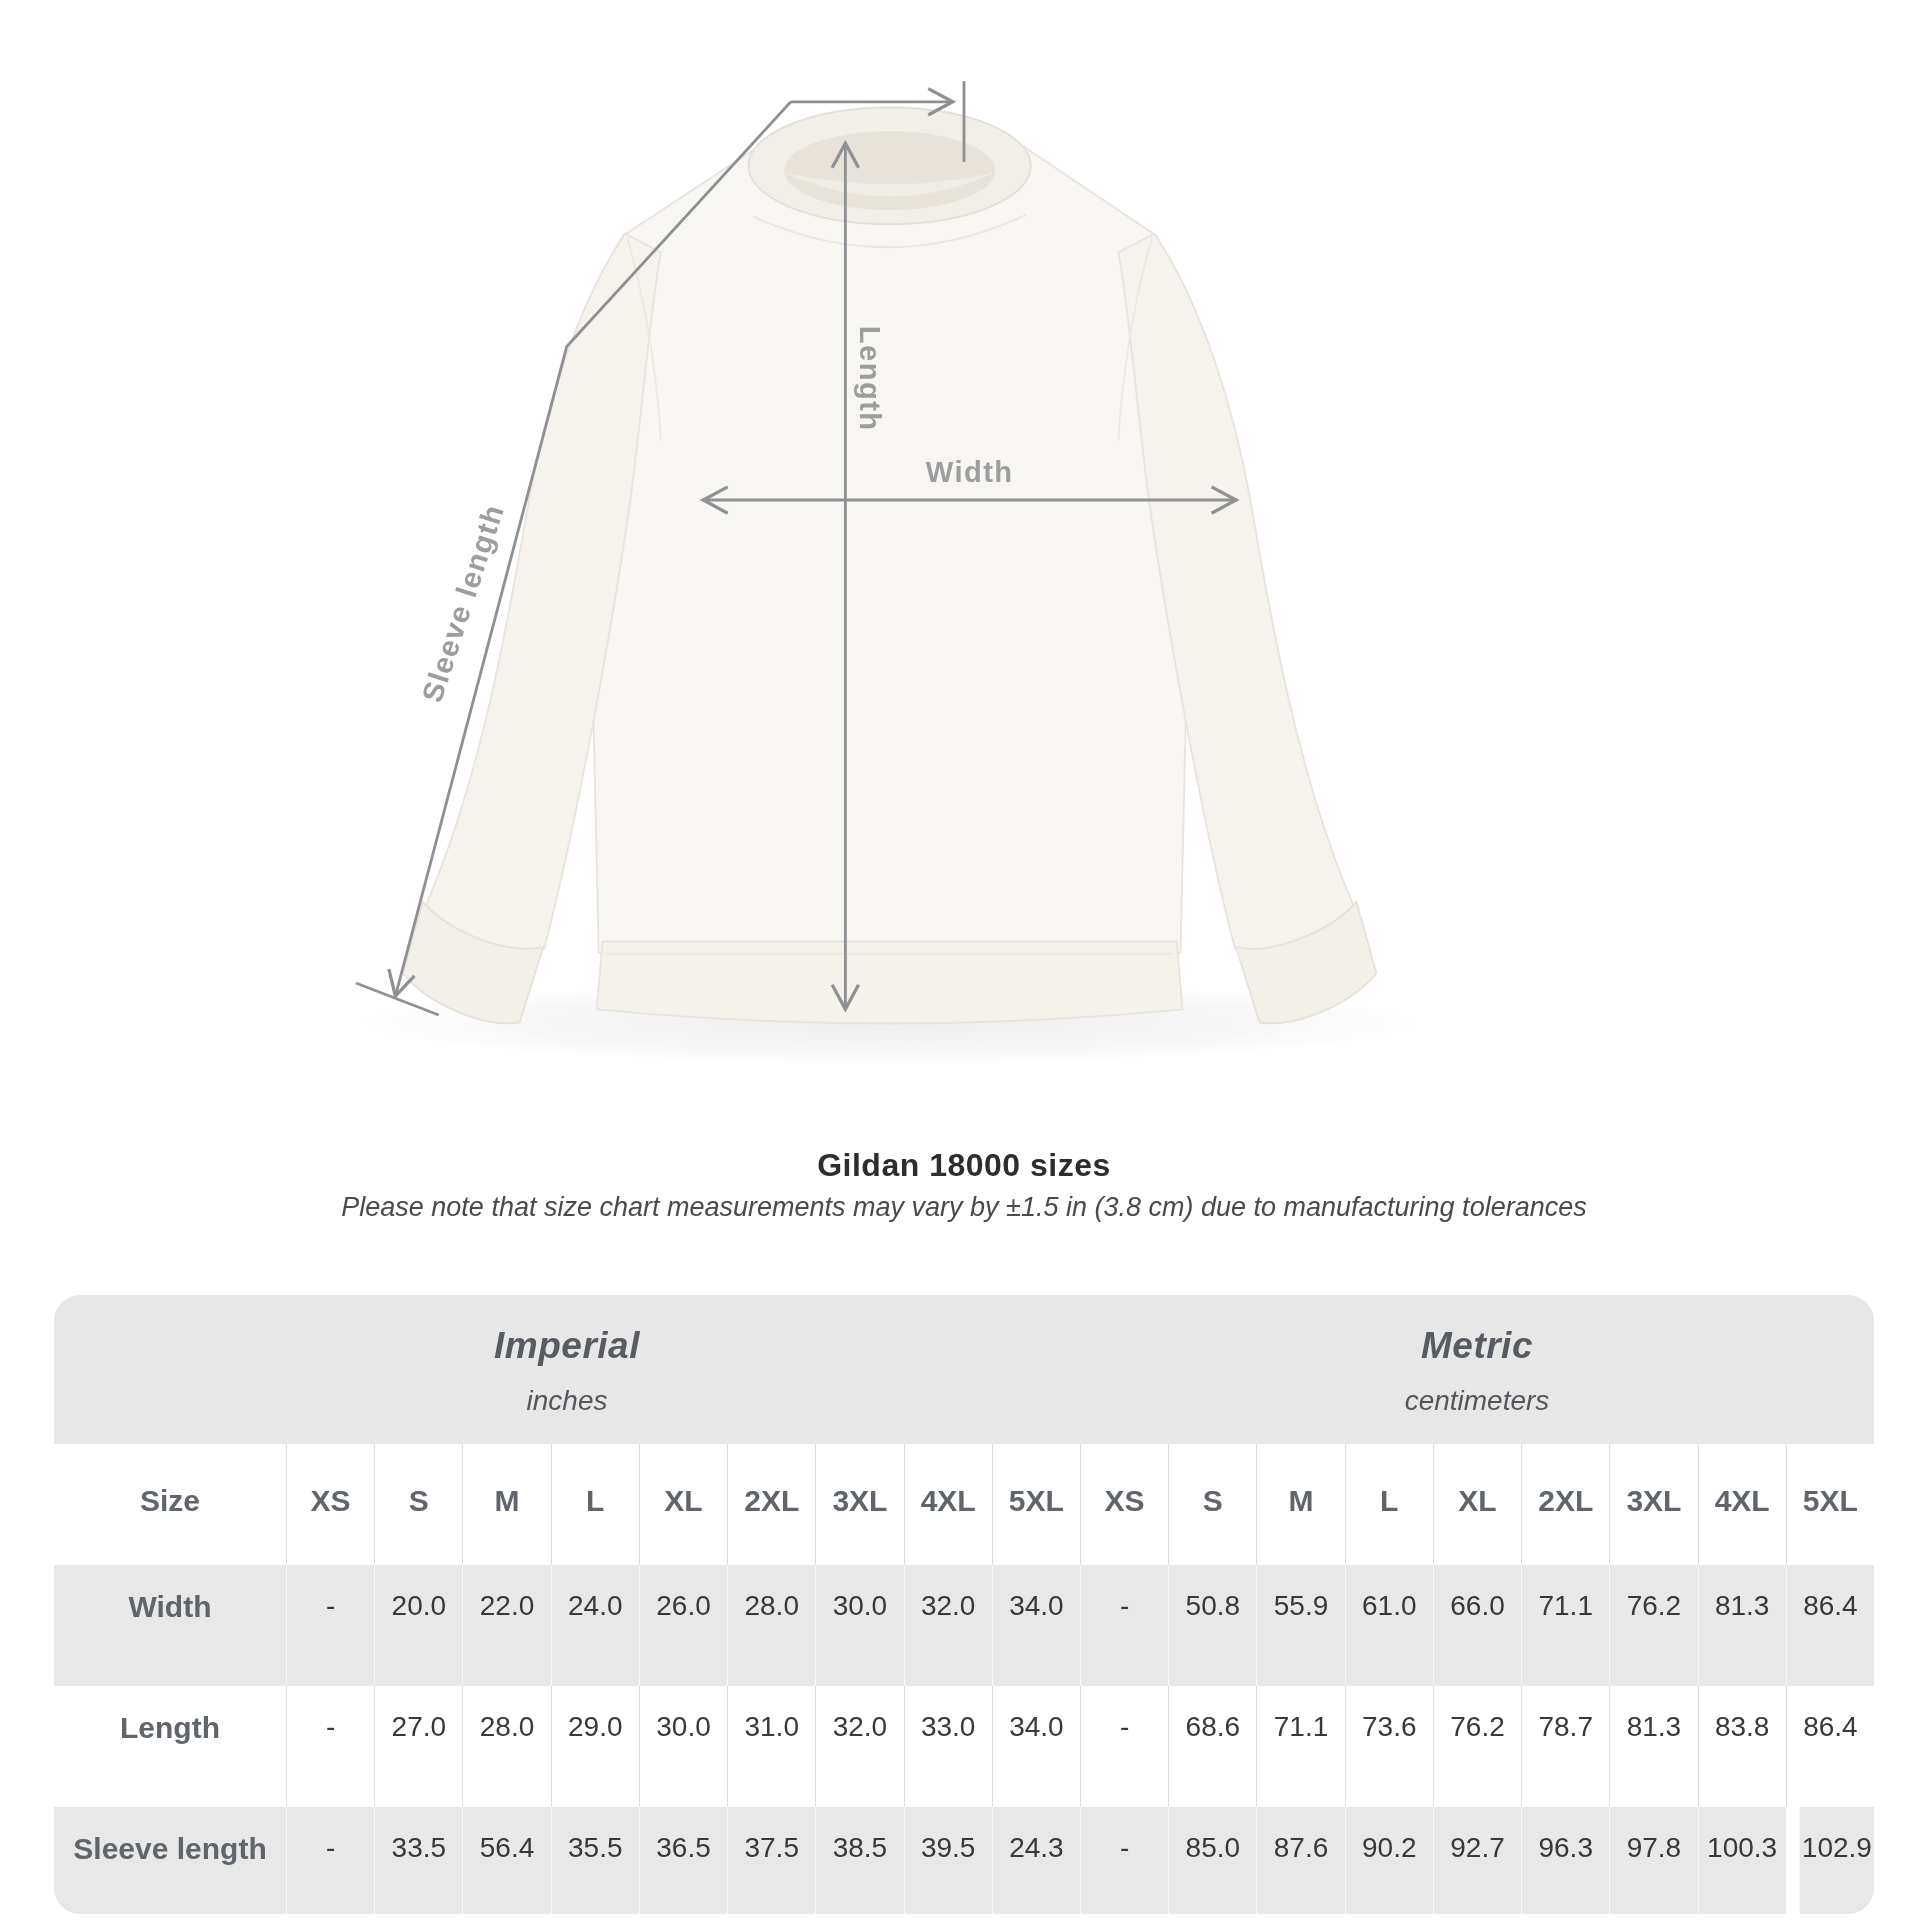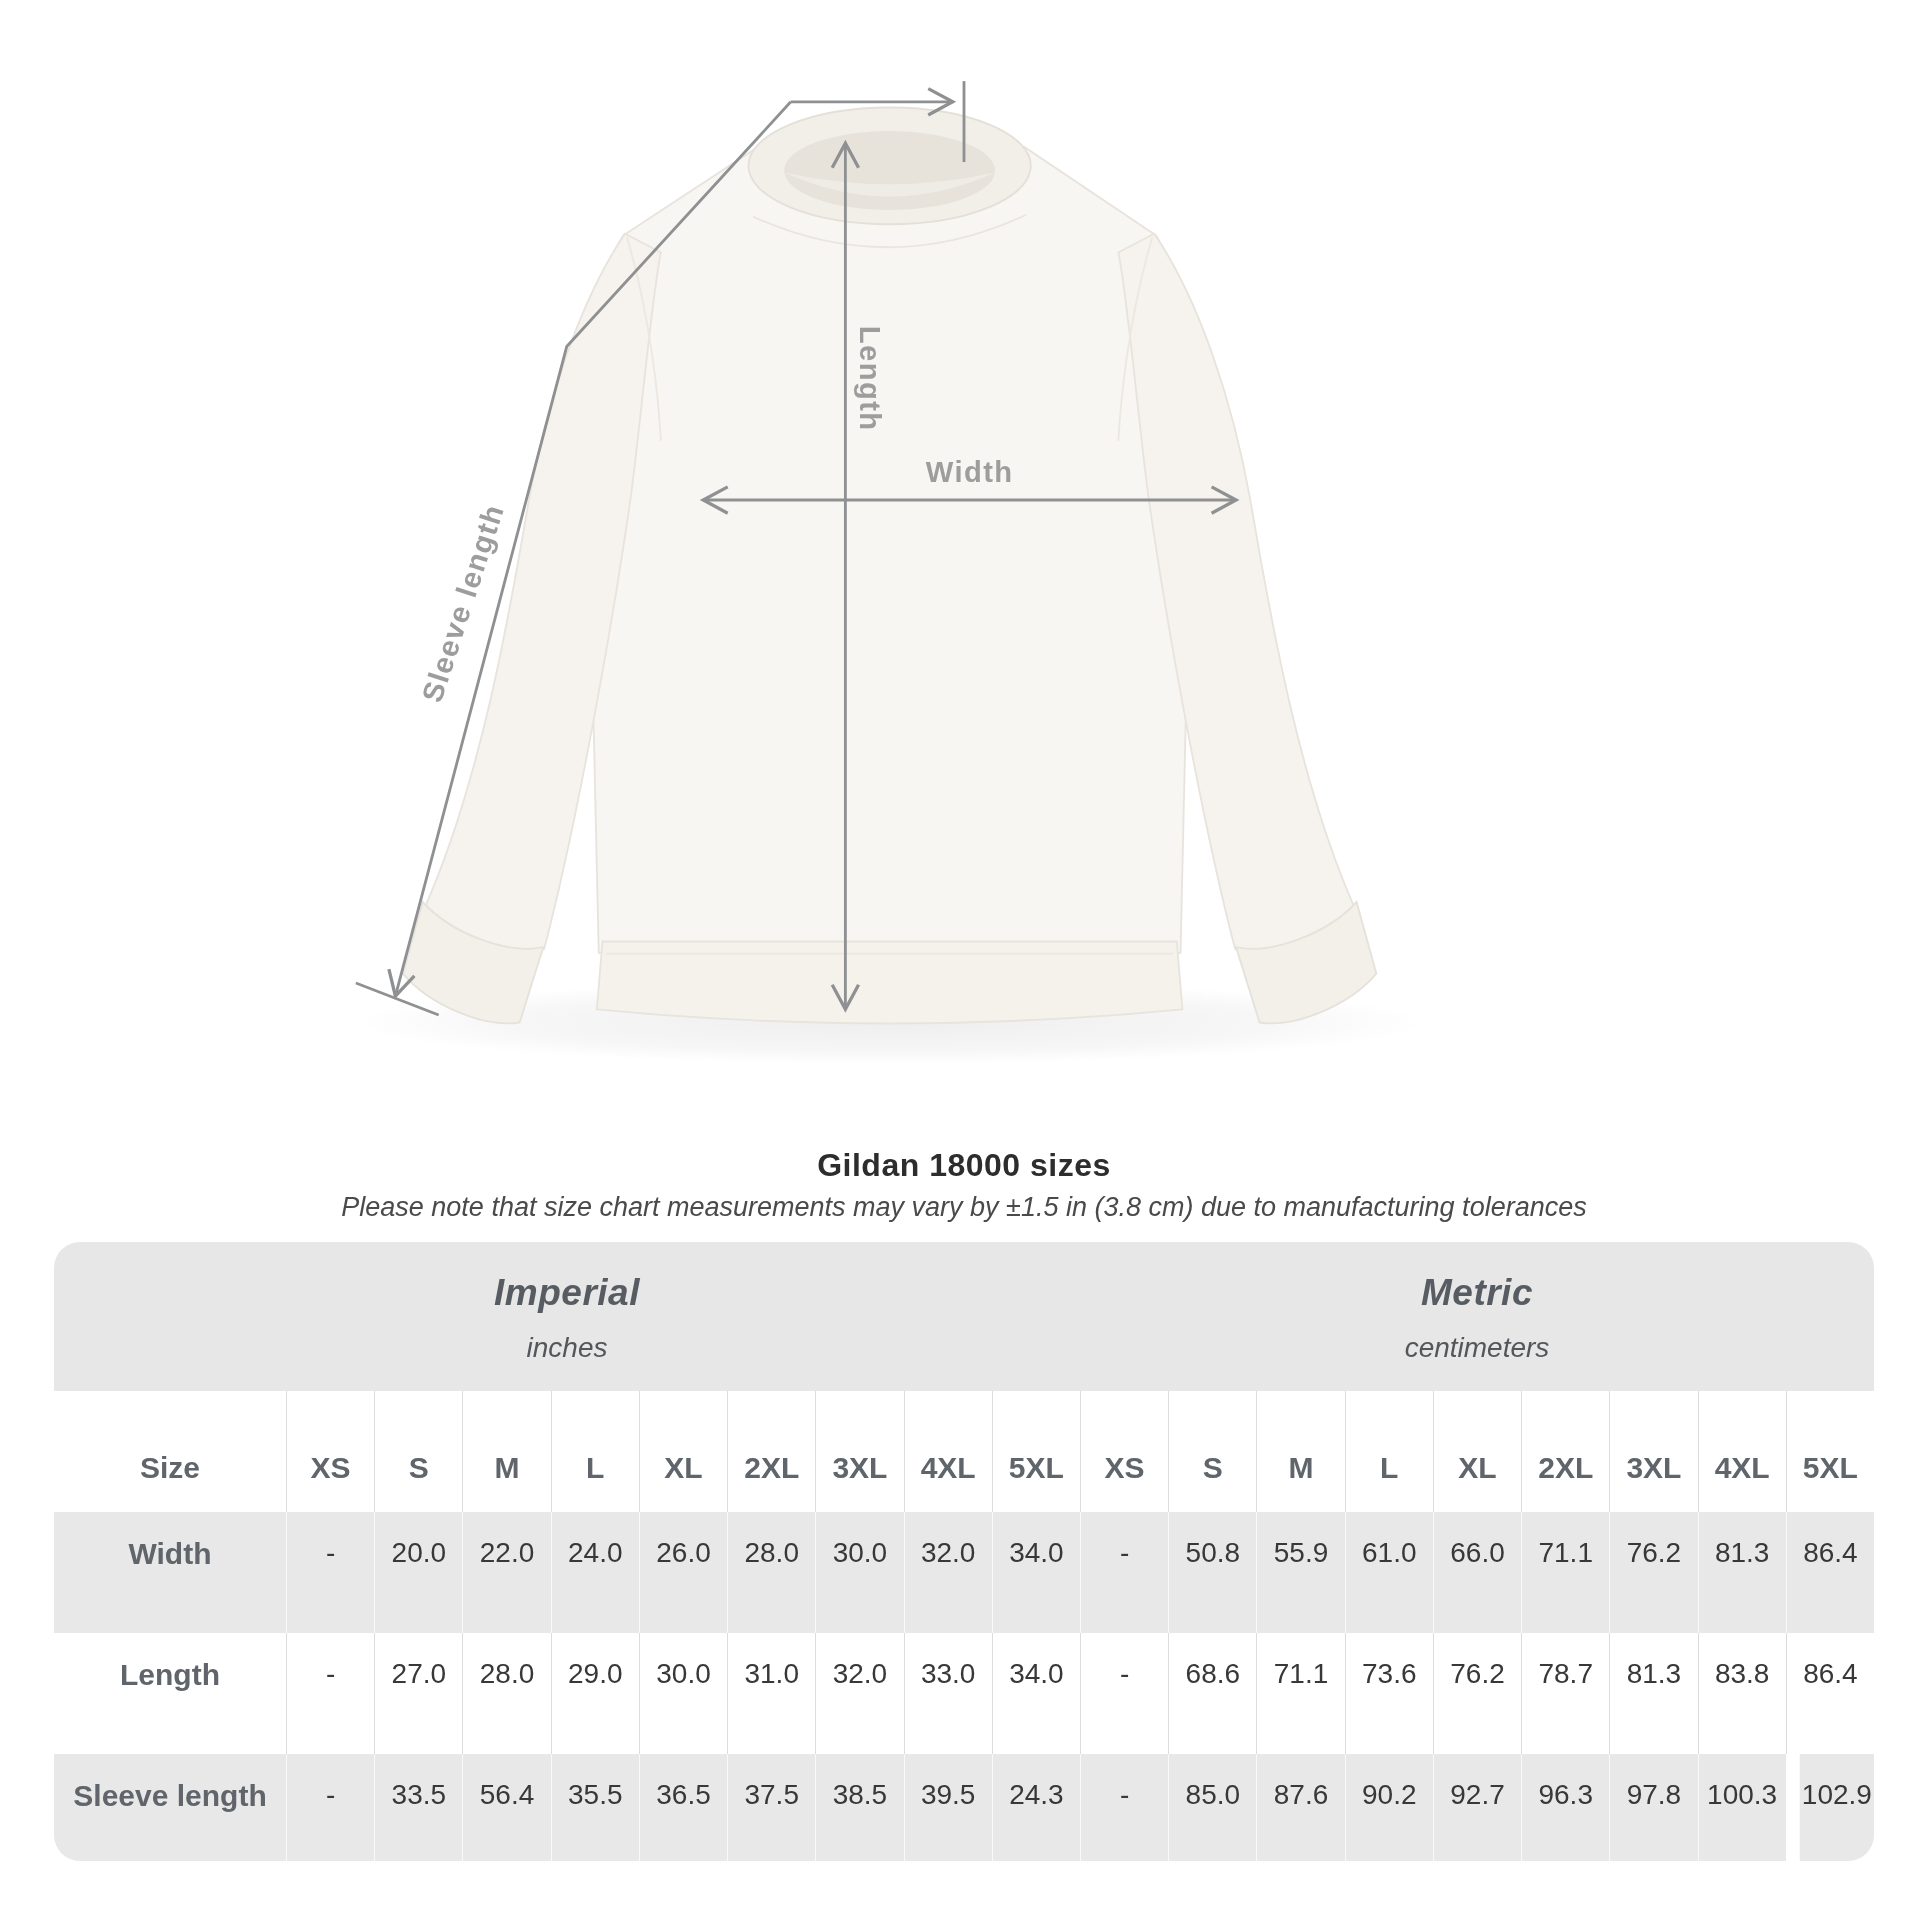--- a/index.html
+++ b/index.html
@@ -10,34 +10,34 @@
   
   .diagram { position:absolute; top:0; left:0; width:1928px; height:1097px; }
   .dimlabel { font-family:"Liberation Sans", sans-serif; font-size:31px; font-weight:bold; fill:#9d9d9d; letter-spacing:1.5px; }
 
   
   .caption { position:absolute; top:1147px; left:0; width:1928px; text-align:center; }
   .caption h1 { font-size:32px; font-weight:bold; color:#2d2d2d; letter-spacing:0.5px; }
   .caption .note { margin-top:8px; font-size:27px; font-style:italic; color:#4a4a4a; }
 
   
-  .sizetable { position:absolute; top:1242px; left:54px; width:1820px; }
+  .sizetable { position:absolute; top:1295px; left:54px; width:1820px; }
   .band { display:grid; grid-template-columns:232px repeat(18, 1fr); height:149px;
           background:#e8e7e7; border-radius:26px 26px 0 0; }
   .group { text-align:center; padding-top:30px; }
   .g1 { grid-column:1 / 11; }
   .g2 { grid-column:11 / 20; }
   .group .gl { font-size:37px; font-weight:bold; font-style:italic; color:#565c62; letter-spacing:0.5px; }
   .group .gu { margin-top:18px; font-size:28px; font-style:italic; color:#53575b; }
 
   .grid { display:grid; grid-template-columns:232px repeat(18, 1fr);
           grid-template-rows:121px 121px 121px 107px; }
   .cell { display:flex; justify-content:center; align-items:flex-start;
           padding-top:25.4px; font-size:28px; color:#383838; background:#ffffff; }
-  .cell.r-head { padding-top:60px; }
+  .cell.r-head { padding-top:40px; }
   .cell.hdr, .cell.lbl { font-weight:bold; color:#5f656b; font-size:30px; }
   .cell.c-data { border-left:1.9px solid #dcdcdc; }
   .cell.r-stripe { background:#e9e8e8; }
   .cell.r-stripe.c-data { border-left-color:rgba(255,255,255,0.75); }
   .cell.r-last.c-first { border-bottom-left-radius:26px; }
   .cell.r-last:last-child { border-bottom-right-radius:26px;margin-left:13px; }
 </style>
 </head>
 <body>
 

